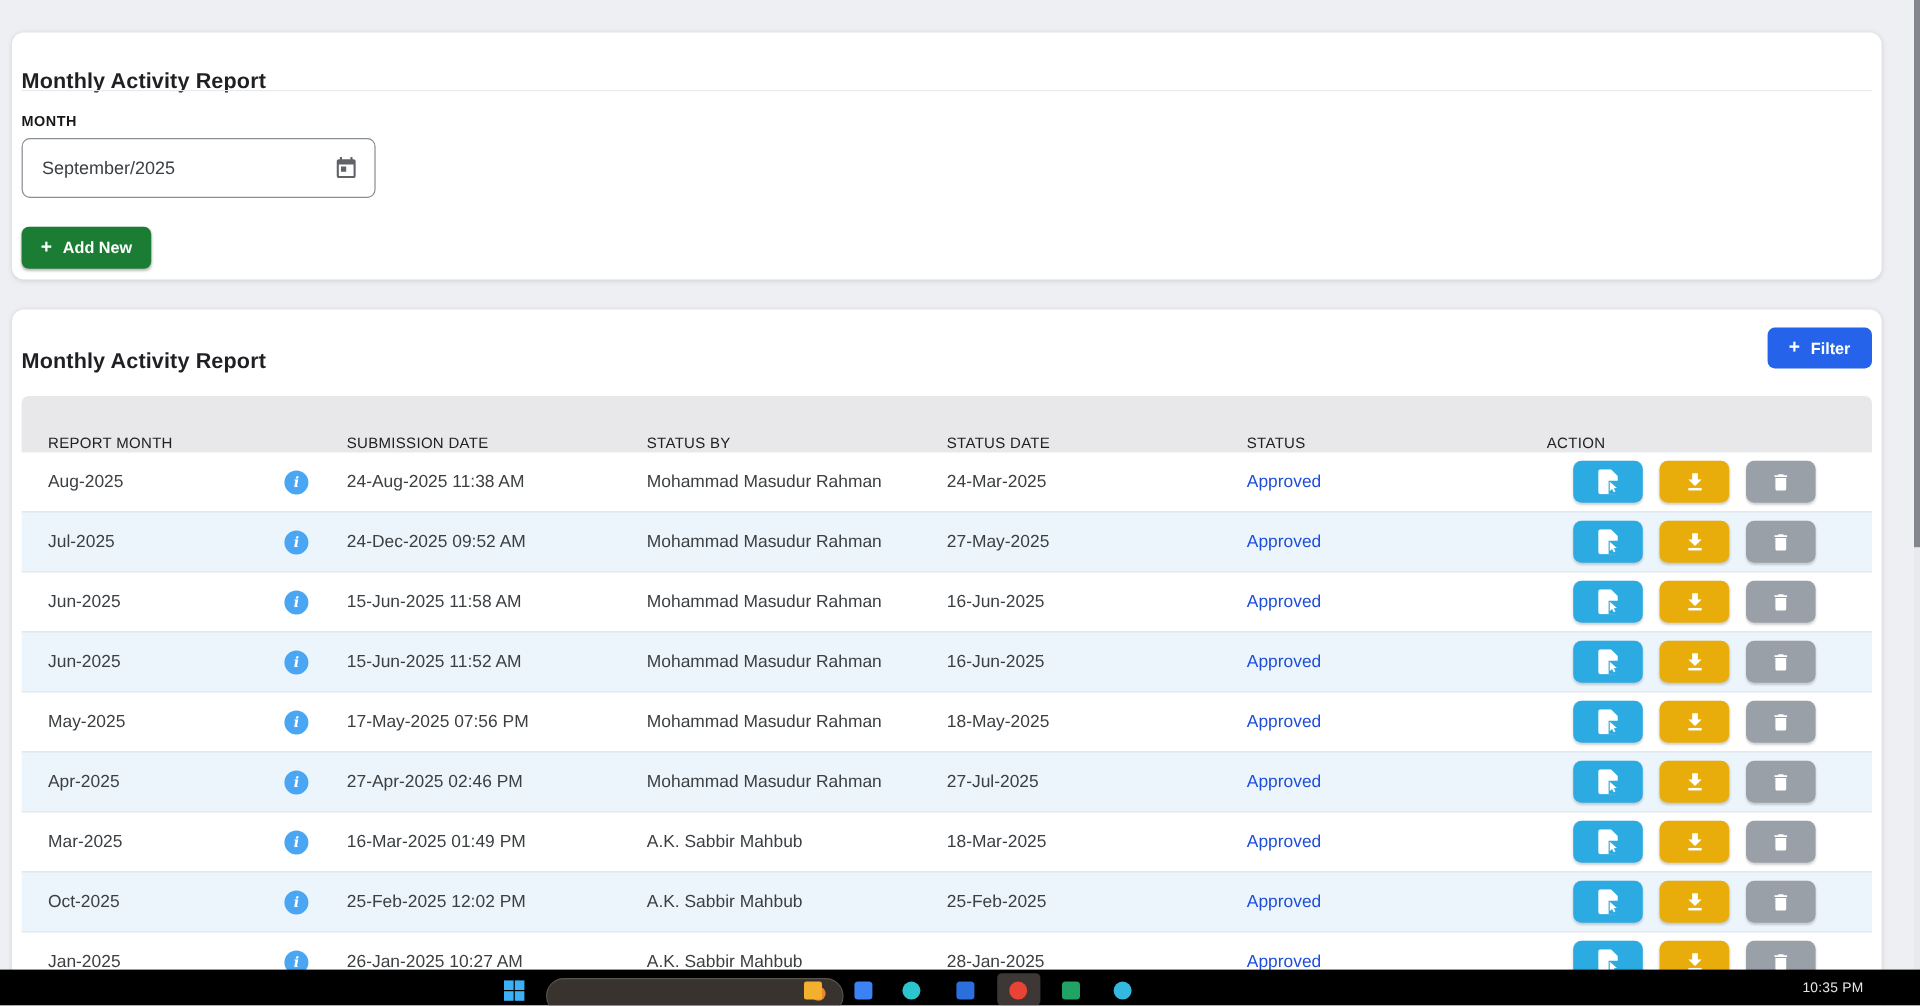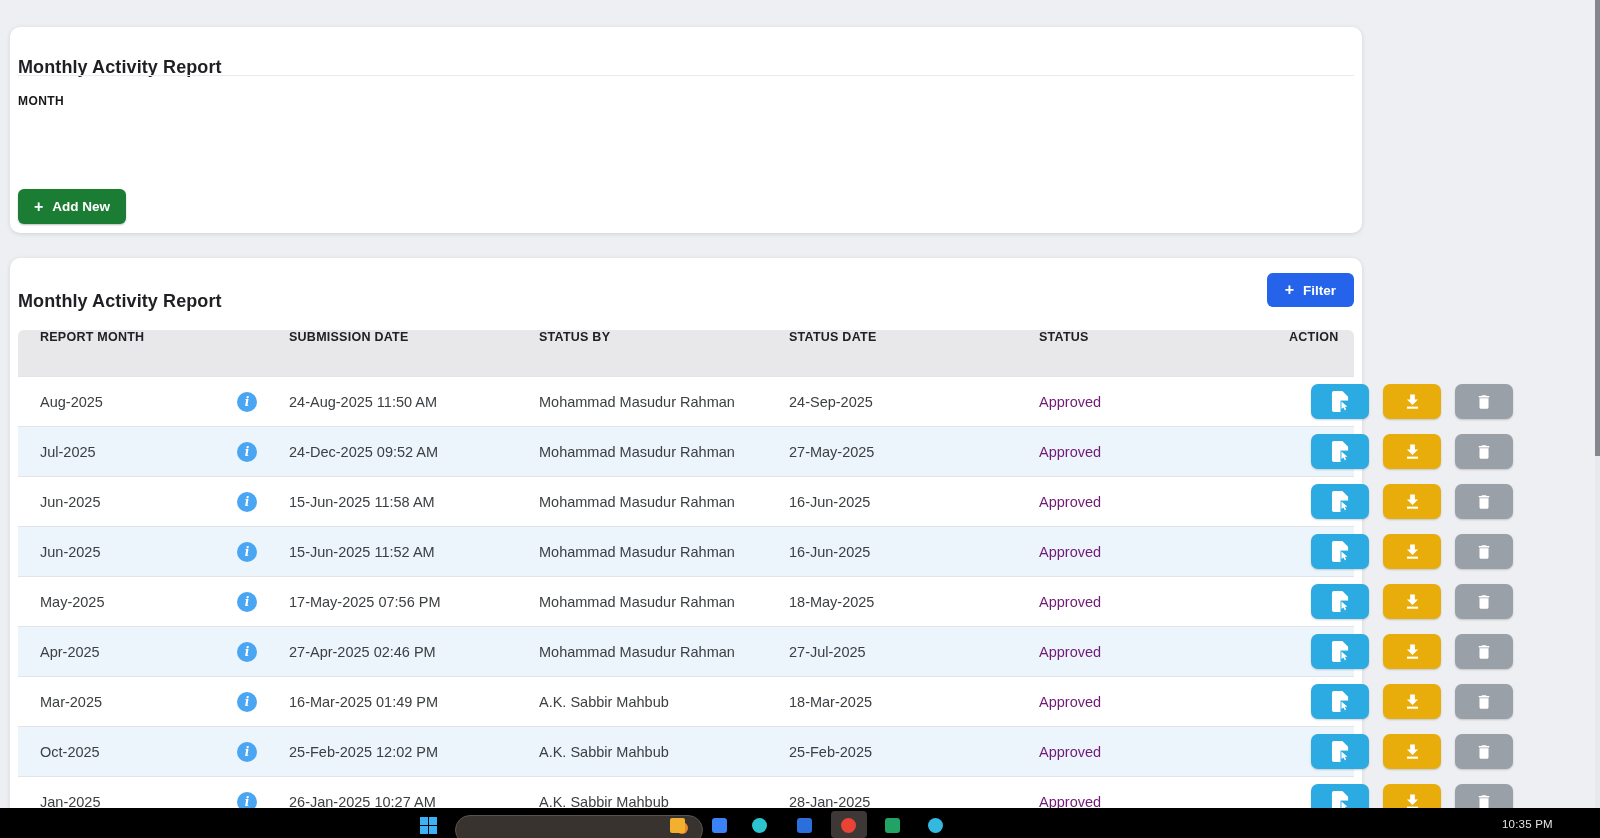--- a/index.html
+++ b/index.html
@@ -3,21 +3,21 @@
 <meta charset="utf-8">
 <style>
   html,body{margin:0;padding:0;}
   body{
     width:1600px;height:838px;overflow:hidden;position:relative;
     background:#edeff2;
     font-family:"Liberation Sans",sans-serif;
     -webkit-font-smoothing:antialiased;
   }
   .card{
-    position:absolute;left:10px;width:1352px;background:#fff;
+    position:absolute;left:10px;width:1558px;background:#fff;
     border-radius:10px;box-shadow:0 1px 4px rgba(60,64,67,.16);
   }
   .card-title{
     position:absolute;left:8px;font-size:18px;font-weight:700;color:#1f2023;
     letter-spacing:.1px;
   }
   
   #card-top{top:27px;height:206px;}
   #card-top .card-title{top:15px;}
   .c1-divider{position:absolute;left:8px;right:8px;top:48px;border-top:1px solid #e9eaec;}
@@ -35,33 +35,33 @@
     border-radius:6px;cursor:pointer;gap:9px;font-size:13.5px;
   }
   #add-new-btn{position:absolute;left:8px;top:162px;height:35px;padding:0 16px;background:#1b7c33;box-shadow:0 1px 2px rgba(0,0,0,.25);}
   .plus-glyph{font-size:16px;font-weight:700;line-height:1;}
   
   #card-table{top:258px;height:600px;border-radius:10px;}
   #card-table .card-title{top:18px;}
   #filter-btn{position:absolute;right:8px;top:15px;height:34px;padding:0 18px;background:#2563eb;}
   .table{position:absolute;left:8px;right:8px;top:72px;}
   .thead{
-    display:flex;height:46px;align-items:flex-start;background:#e8e8ea;
+    display:flex;height:46px;align-items:flex-end;background:#e8e8ea;
     border-radius:6px 6px 0 0;
-    font-size:12.5px;font-weight:700;color:#202124;letter-spacing:.25px;
+    font-size:12.5px;font-weight:400;color:#202124;letter-spacing:.25px;
   }
   .trow{
     display:flex;height:49px;align-items:center;background:#fff;
     border-top:1px solid #e2e4e7;font-size:14.5px;color:#3c4043;
   }
   .trow:nth-child(even){background:#ecf5fc;}
   .cell{box-sizing:border-box;flex:none;}
   .c-month{width:249px;display:flex;align-items:center;justify-content:space-between;padding:0 10px 0 22px;}
   .c-sub,.c-by,.c-sdate,.c-status{width:250px;padding-left:22px;}
-  .c-status-txt{color:#701a75;}
+  .c-status-txt{color:#1d4ed8;}
   .c-action{flex:1 1 auto;display:flex;align-items:center;gap:14px;padding-left:44px;}
   .info-icon{
     width:20px;height:20px;border-radius:50%;background:#4aa5f3;color:#fff;
     display:flex;align-items:center;justify-content:center;
     font-family:"DejaVu Serif",serif;font-style:italic;font-weight:700;font-size:12px;
     cursor:pointer;flex:none;
   }
   .act-btn{width:58px;height:35px;border:none;border-radius:7px;display:flex;align-items:center;justify-content:center;cursor:pointer;box-shadow:0 1px 2px rgba(0,0,0,.18);}
   .act-view{background:#2caae2;}
   .act-download{background:#e9ad0b;}
@@ -80,20 +80,28 @@
   .clock{position:absolute;left:1502px;top:10px;color:#e4e4e4;font-size:11.5px;letter-spacing:.2px;}
 </style>
 </head>
 <body>
 
 <section class="card" id="card-top">
   <h2 class="card-title">Monthly Activity Report</h2>
   <div class="c1-divider"></div>
   <label class="month-label">MONTH</label>
 
+  <div class="month-input">
+    <span class="value">September/2025</span>
+    <span style="display:flex;">
+      <svg width="21" height="21" viewBox="0 0 24 24" fill="#5f6368">
+        <path d="M19 3h-1V1h-2v2H8V1H6v2H5c-1.11 0-1.99.9-1.99 2L3 19c0 1.1.89 2 2 2h14c1.1 0 2-.9 2-2V5c0-1.1-.9-2-2-2zm0 16H5V8h14v11zM7 10h5v5H7z"></path>
+      </svg>
+    </span>
+  </div>
 
   <button class="btn" id="add-new-btn" style="background: rgb(27, 124, 51);">
     <span class="plus-glyph">+</span>
     <span>Add New</span>
   </button>
 </section>
 
 <section class="card" id="card-table">
   <h2 class="card-title">Monthly Activity Report</h2>
 
@@ -110,23 +118,23 @@
       <div class="cell c-sdate">STATUS DATE</div>
       <div class="cell c-status">STATUS</div>
       <div class="cell c-action" style="padding-left:22px;">ACTION</div>
     </div>
     <div>
   <div class="trow">
     <div class="cell c-month">
       <span>Aug-2025</span>
       <span class="info-icon">i</span>
     </div>
-    <div class="cell c-sub">24-Aug-2025 11:50 AM</div>
-    <div class="cell c-by">Mohammad Masudur Rahman</div>
-    <div class="cell c-sdate">24-Sep-2025</div>
+    <div class="cell c-sub">24-Aug-2025 11:38 AM</div>
+    <div class="cell c-by">Mohammad Masudur Rahman</div>
+    <div class="cell c-sdate">24-Mar-2025</div>
     <div class="cell c-status c-status-txt">Approved</div>
     <div class="cell c-action">
       <button class="act-btn act-view">
         <span style="display:flex;">
           <svg width="19" height="21" viewBox="0 0 20 22">
             <path fill="#ffffff" d="M3 0h9l6 6v14a2 2 0 0 1-2 2H3a2 2 0 0 1-2-2V2a2 2 0 0 1 2-2z"></path>
             <path fill="#2caae2" d="M10 10h10v12H10z"></path>
             <path fill="#ffffff" d="M11 11l0 8 2.1-1.7 1.4 2.9 1.5-.8-1.4-2.8 2.7-.2z"></path>
           </svg>
         </span>

